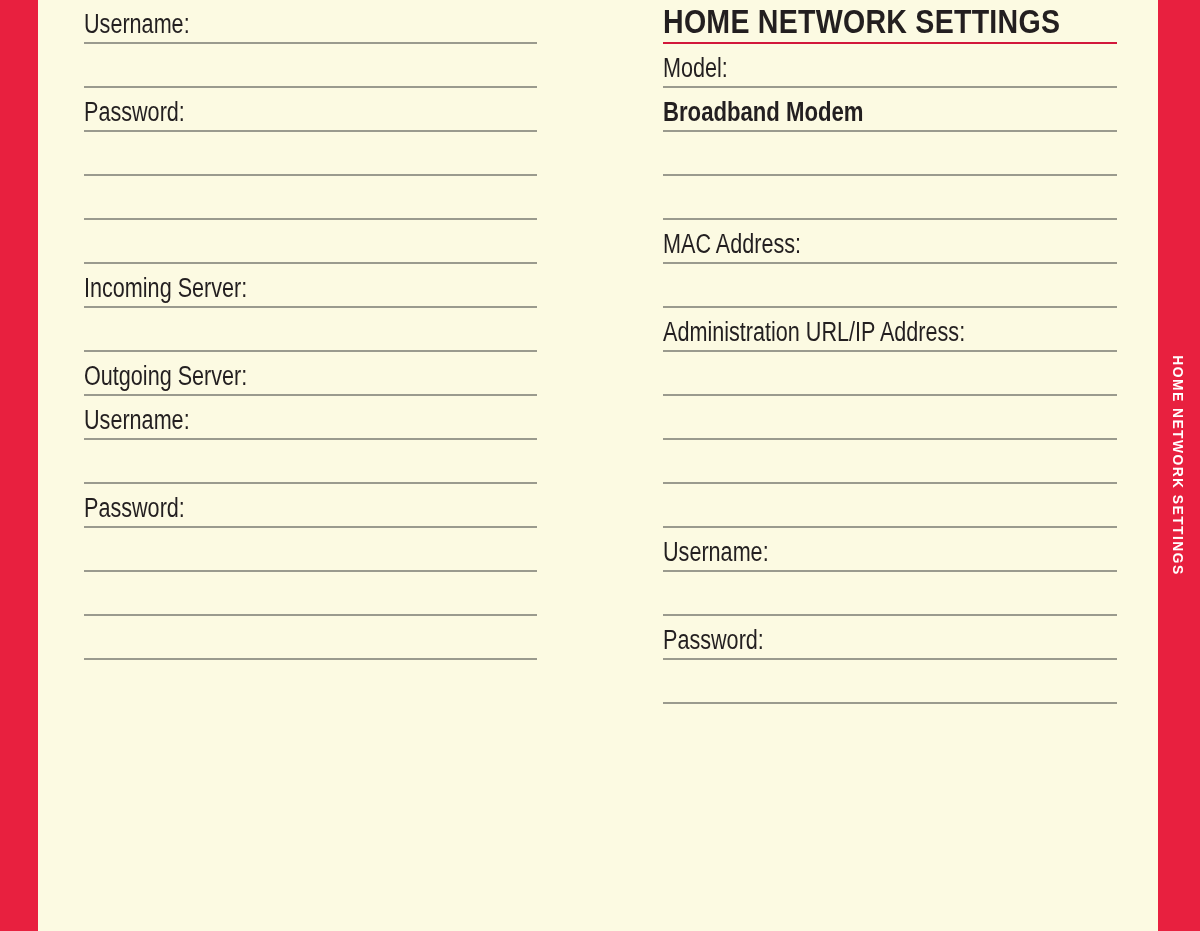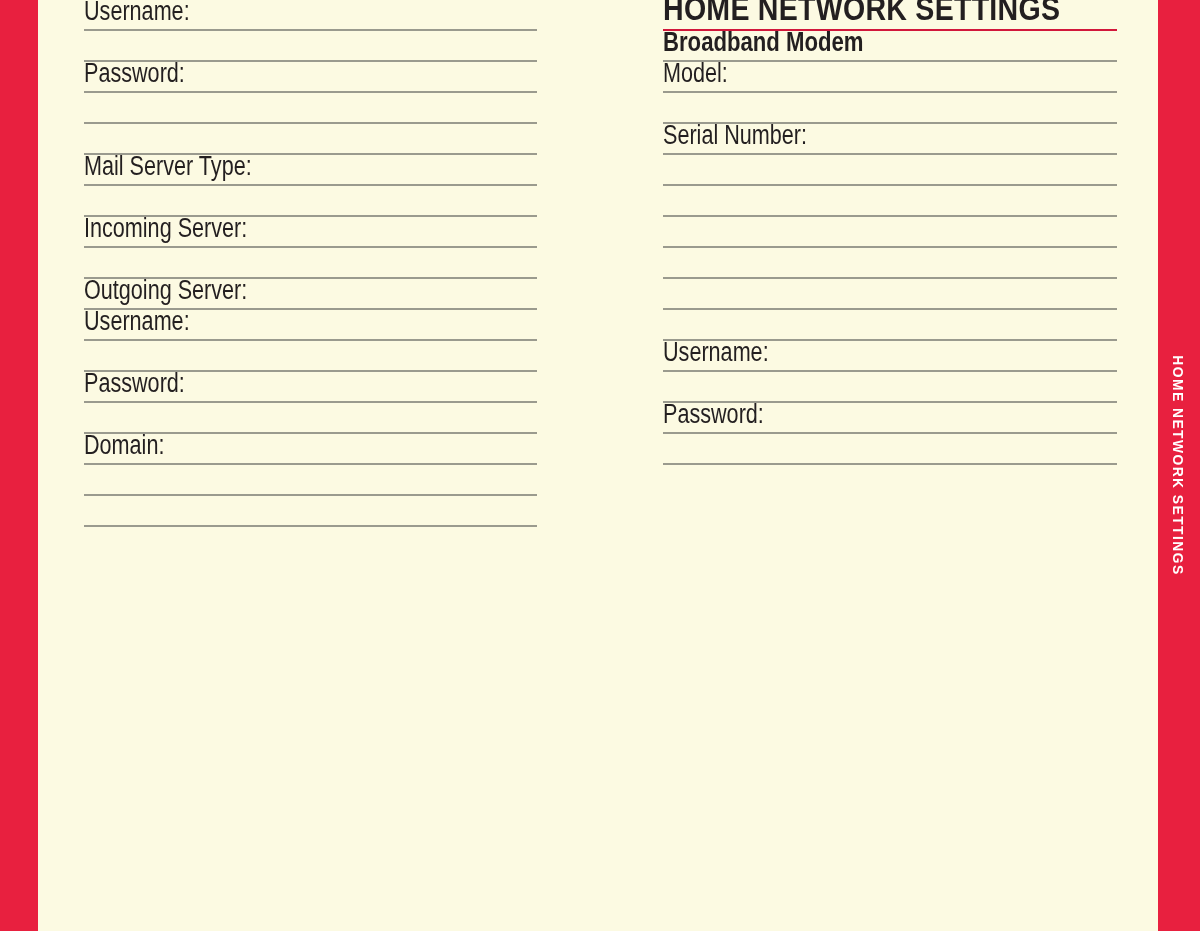--- a/index.html
+++ b/index.html
@@ -58,21 +58,21 @@
   .col {
     position: absolute;
     top: 0;
   }
   .col-left  { left: 84px;  width: 453px; }
   .col-right { left: 663px; width: 454px; }
 
   
   .row {
     position: relative;
-    height: 31px;
+    height: 44px;
     border-bottom: 2px solid #9a9a8e;
     box-sizing: border-box;
   }
   .row.red-rule  { border-bottom-color: #d2173b; }
   .row.no-rule   { border-bottom: none; }
 
   
   .row .label {
     position: absolute;
     left: 0;
@@ -118,63 +118,60 @@
   <div class="col col-left" id="left-column">
       <div class="row">
         <div class="label">Username:</div>
       </div>
       <div class="row blank"></div>
       <div class="row">
         <div class="label">Password:</div>
       </div>
       <div class="row blank"></div>
       <div class="row blank"></div>
-      <div class="row">
-        <div class="label">Mail Server Type:</div>
-      </div>
       <div class="row blank"></div>
       <div class="row">
         <div class="label">Incoming Server:</div>
       </div>
       <div class="row blank"></div>
       <div class="row">
         <div class="label">Outgoing Server:</div>
       </div>
       <div class="row">
         <div class="label">Username:</div>
       </div>
       <div class="row blank"></div>
       <div class="row">
         <div class="label">Password:</div>
       </div>
       <div class="row blank"></div>
-      <div class="row">
-        <div class="label">Domain:</div>
-      </div>
       <div class="row blank"></div>
       <div class="row blank"></div>
       <div class="row no-rule blank"></div>
     </div>
 
   <div class="col col-right" id="right-column">
       <div class="row red-rule">
         <div class="label heading">HOME NETWORK SETTINGS</div>
       </div>
       <div class="row">
+        <div class="label">Model:</div>
+      </div>
+      <div class="row">
         <div class="label subheading">Broadband Modem</div>
       </div>
+      <div class="row blank"></div>
+      <div class="row blank"></div>
       <div class="row">
-        <div class="label">Model:</div>
+        <div class="label">MAC Address:</div>
       </div>
       <div class="row blank"></div>
       <div class="row">
-        <div class="label">Serial Number:</div>
+        <div class="label">Administration URL/IP Address:</div>
       </div>
-      <div class="row blank"></div>
-      <div class="row blank"></div>
       <div class="row blank"></div>
       <div class="row blank"></div>
       <div class="row blank"></div>
       <div class="row blank"></div>
       <div class="row">
         <div class="label">Username:</div>
       </div>
       <div class="row blank"></div>
       <div class="row">
         <div class="label">Password:</div>

